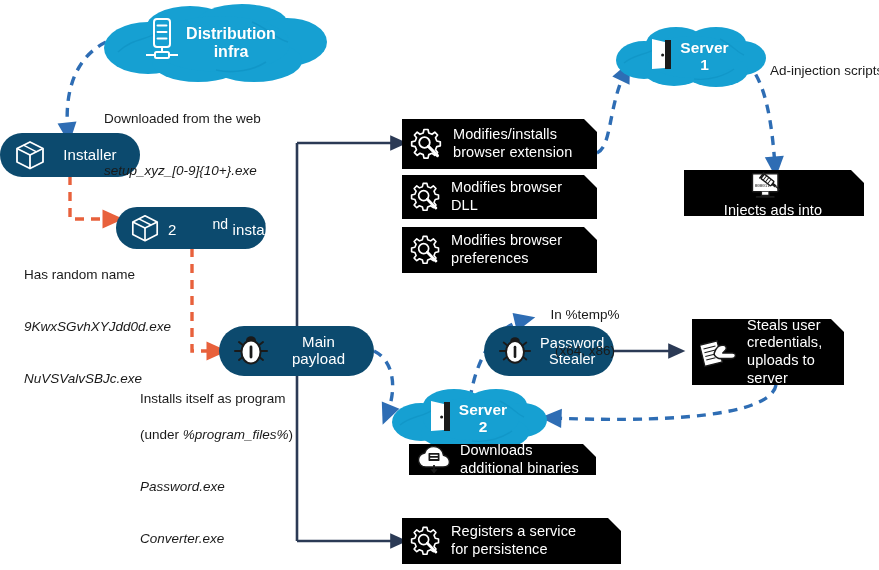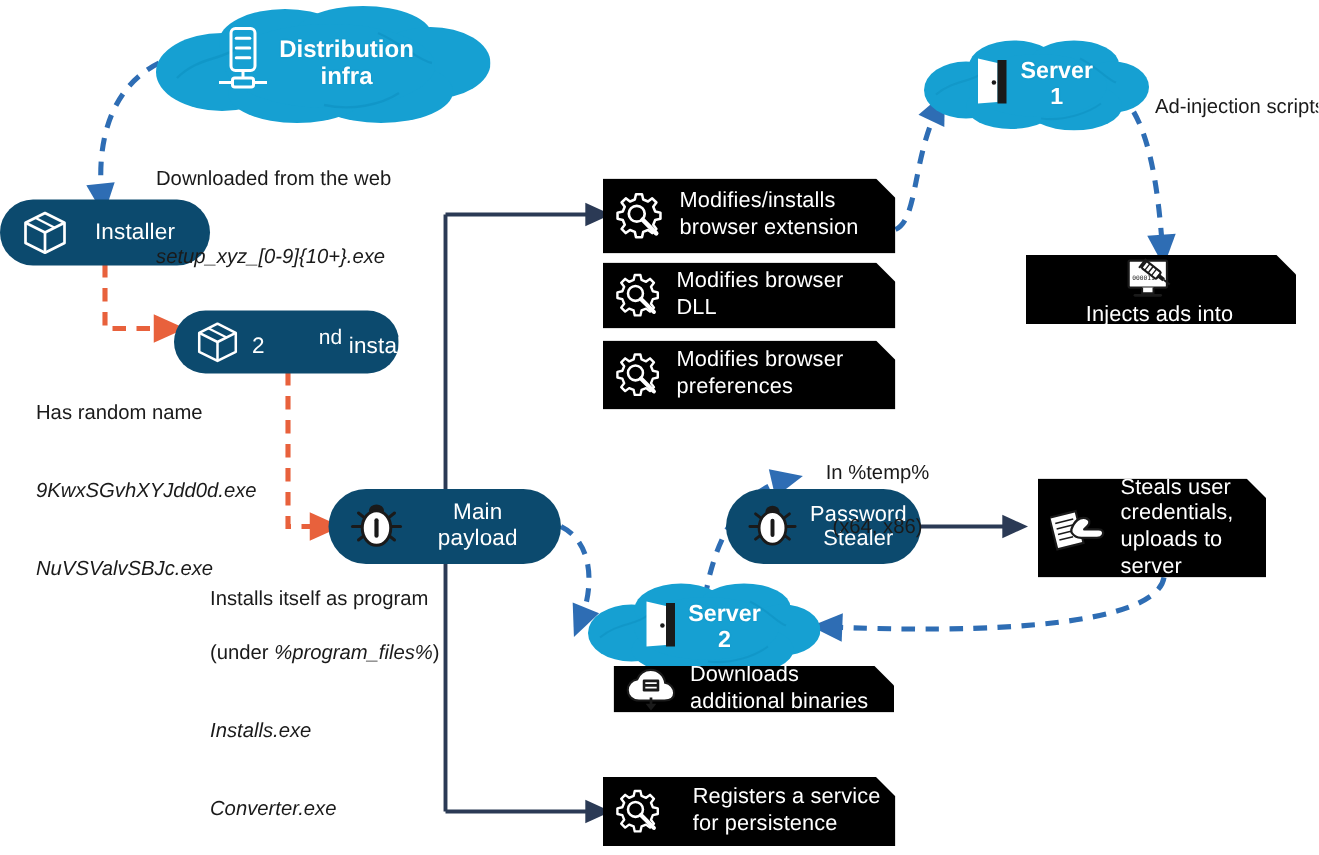--- a/index.html
+++ b/index.html
@@ -411,21 +411,21 @@
           <line x1="13.2" y1="13.4" x2="20.8" y2="13.4"></line>
         </g>
         <path d="M17,20 L17,25" stroke="#1a1a1a" stroke-width="1.8"></path>
         <path d="M13.4,24.2 L17,28.6 L20.6,24.2 Z" fill="#1a1a1a"></path>
       </svg>
     </span>
     <span class="txt" style="white-space:pre-line;">Downloads
 additional binaries</span>
   </div>
 
-  <div class="node bluebox" style="left:402px;top:518px;width:195px;height:46px;justify-content:space-between;">
+  <div class="node bluebox" style="left:402px;top:518px;width:219px;height:46px;">
     <span class="ico">
       <svg width="32" height="32" viewBox="0 0 34 34" xmlns="http://www.w3.org/2000/svg">
         <path d="M14,2.5 L18,2.5 L18.8,6 L22,7.3 L24.8,5.2 L27.6,8 L25.5,10.8 L26.8,14 L30.3,14.8 L30.3,18.8
                  L26.8,19.6 L25.5,22.8 L27.6,25.6 L24.8,28.4 L22,26.3 L18.8,27.6 L18,31.1 L14,31.1 L13.2,27.6
                  L10,26.3 L7.2,28.4 L4.4,25.6 L6.5,22.8 L5.2,19.6 L1.7,18.8 L1.7,14.8 L5.2,14 L6.5,10.8
                  L4.4,8 L7.2,5.2 L10,7.3 L13.2,6 Z" fill="none" stroke="#ffffff" stroke-width="1.7" stroke-linejoin="round"></path>
         <circle cx="14.5" cy="15.5" r="5.3" fill="none" stroke="#ffffff" stroke-width="1.8"></circle>
         <line x1="18.4" y1="19.4" x2="27.5" y2="28.6" stroke="#ffffff" stroke-width="3" stroke-linecap="round"></line>
       </svg>
     </span>
@@ -440,21 +440,21 @@
 
   <div class="note" style="left:24px;top:248px;width:210px;">
     <div class="rg">Has random name</div>
     <div class="it">9KwxSGvhXYJdd0d.exe</div>
     <div class="it">NuVSValvSBJc.exe</div>
   </div>
 
   <div class="note" style="left:140px;top:372px;width:215px;">
     <div class="rg">Installs itself as program</div>
     <div><span class="rg">(under </span><span class="it">%program_files%</span><span class="rg">)</span></div>
-    <div class="it">Installs.exe</div>
+    <div class="it">Password.exe</div>
     <div class="it">Converter.exe</div>
   </div>
 
   <div class="note center" style="left:520px;top:288px;width:130px;">
     <div class="rg">In %temp%</div>
     <div class="rg">(x64, x86)</div>
   </div>
 
   <div class="note" style="left:770px;top:44px;width:130px;">
     <div class="rg">Ad-injection scripts</div>

